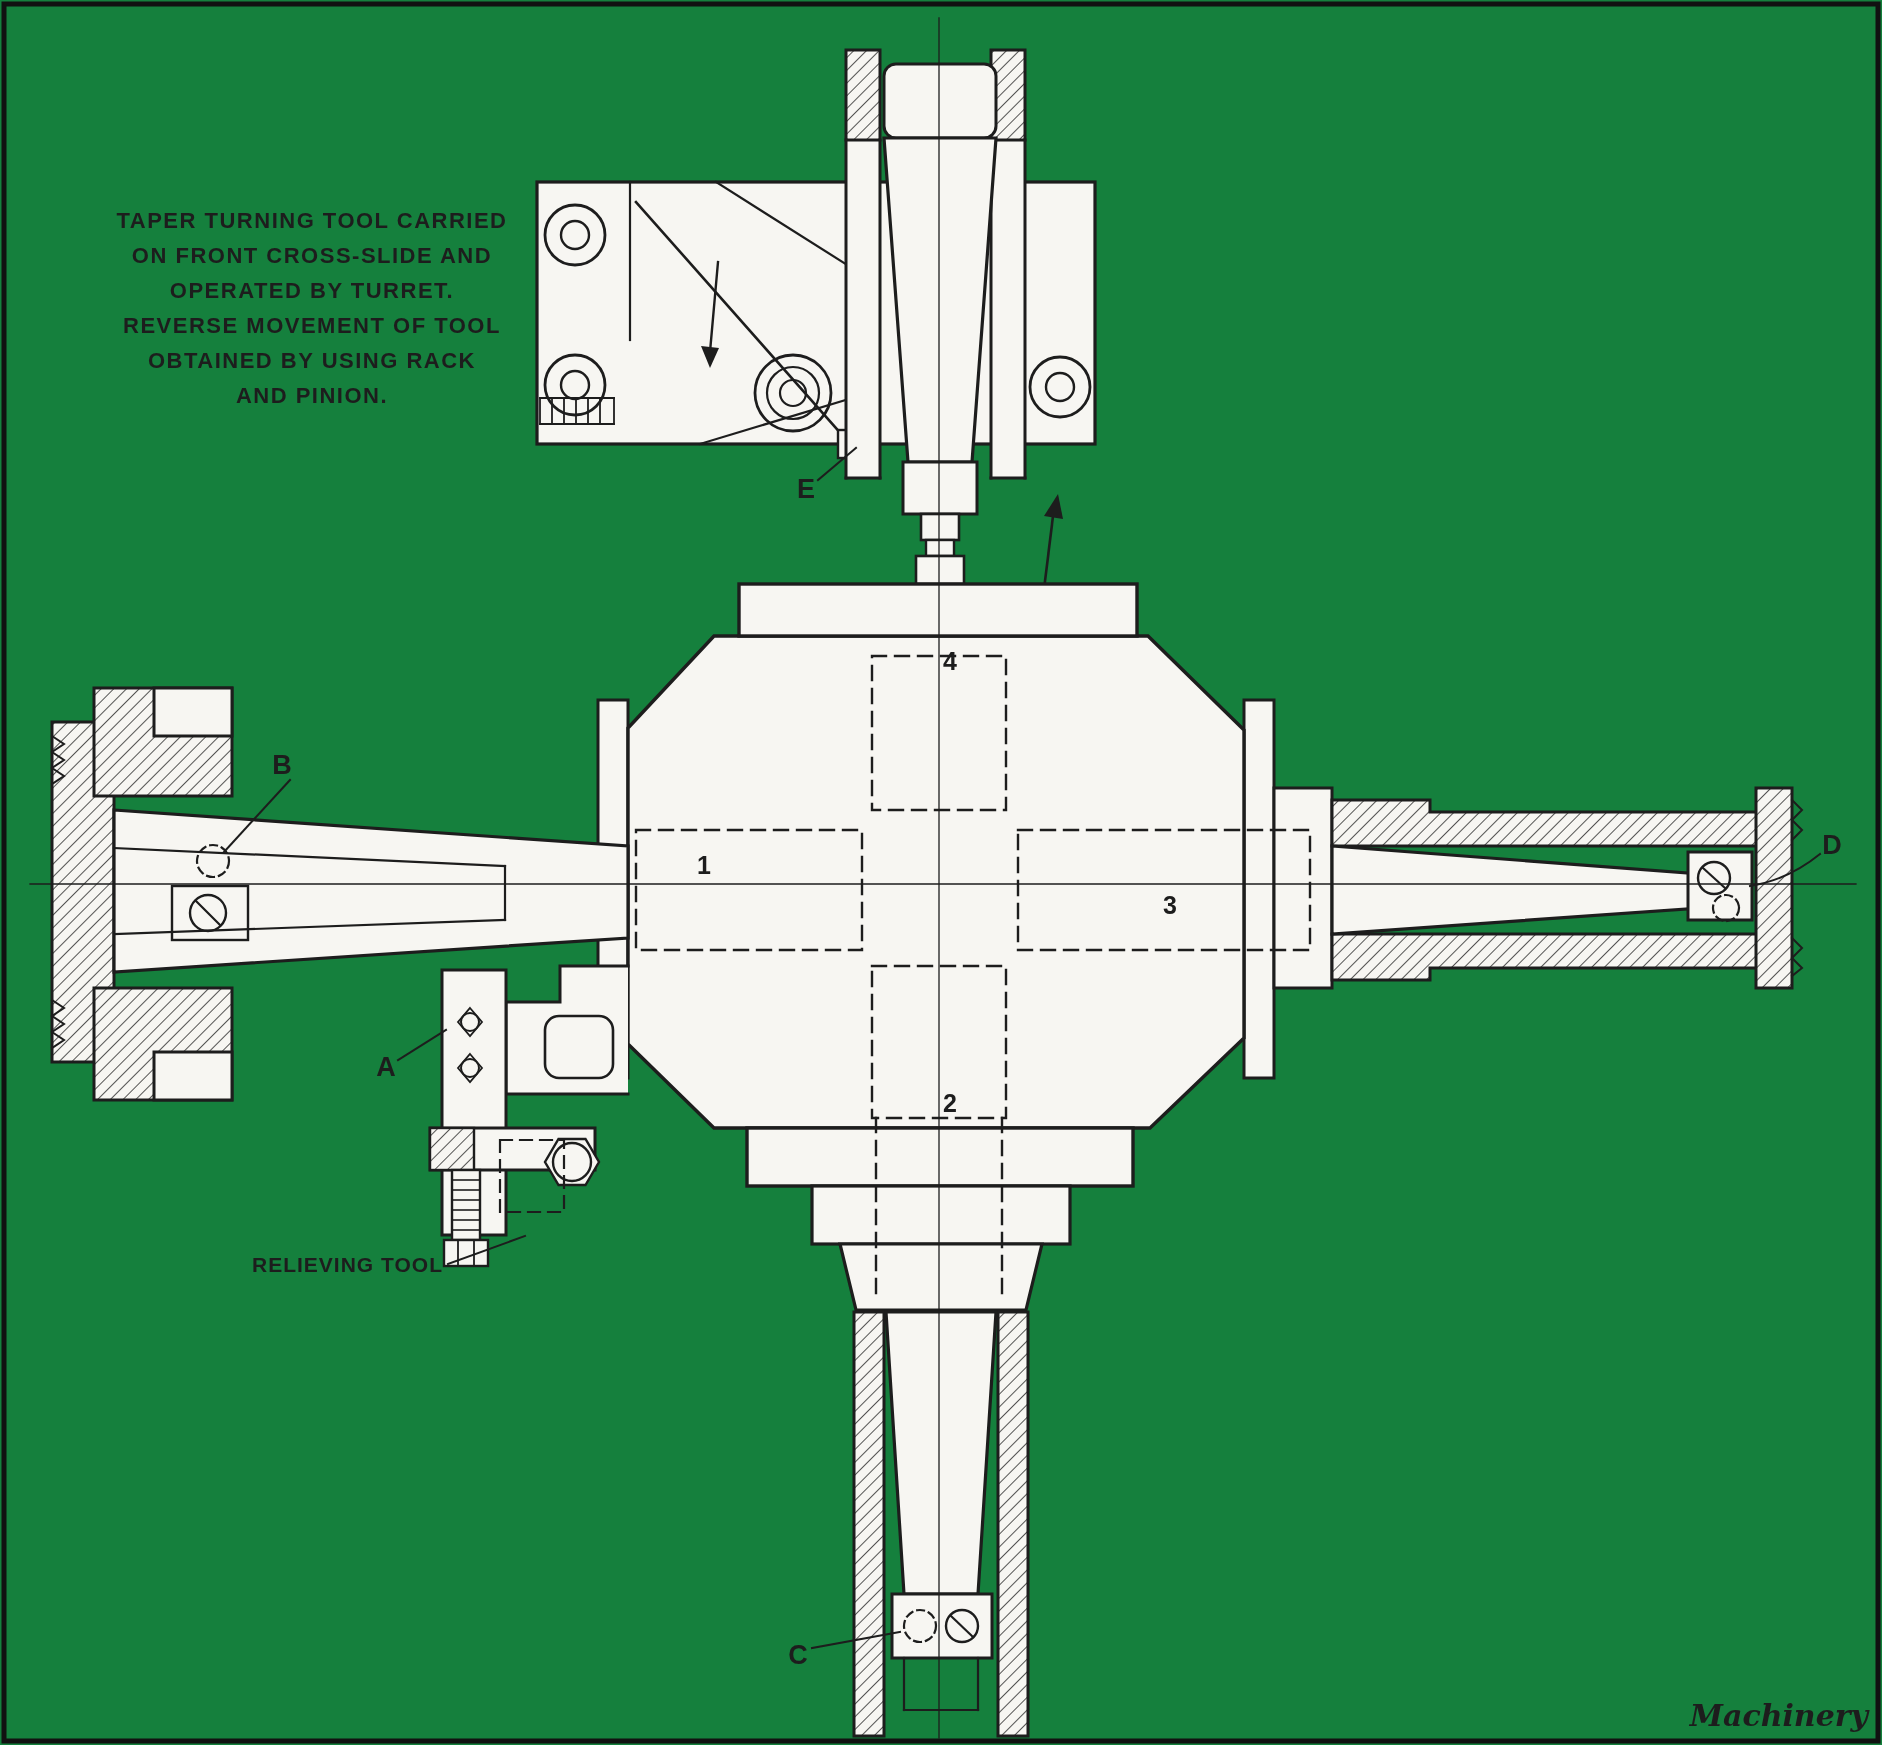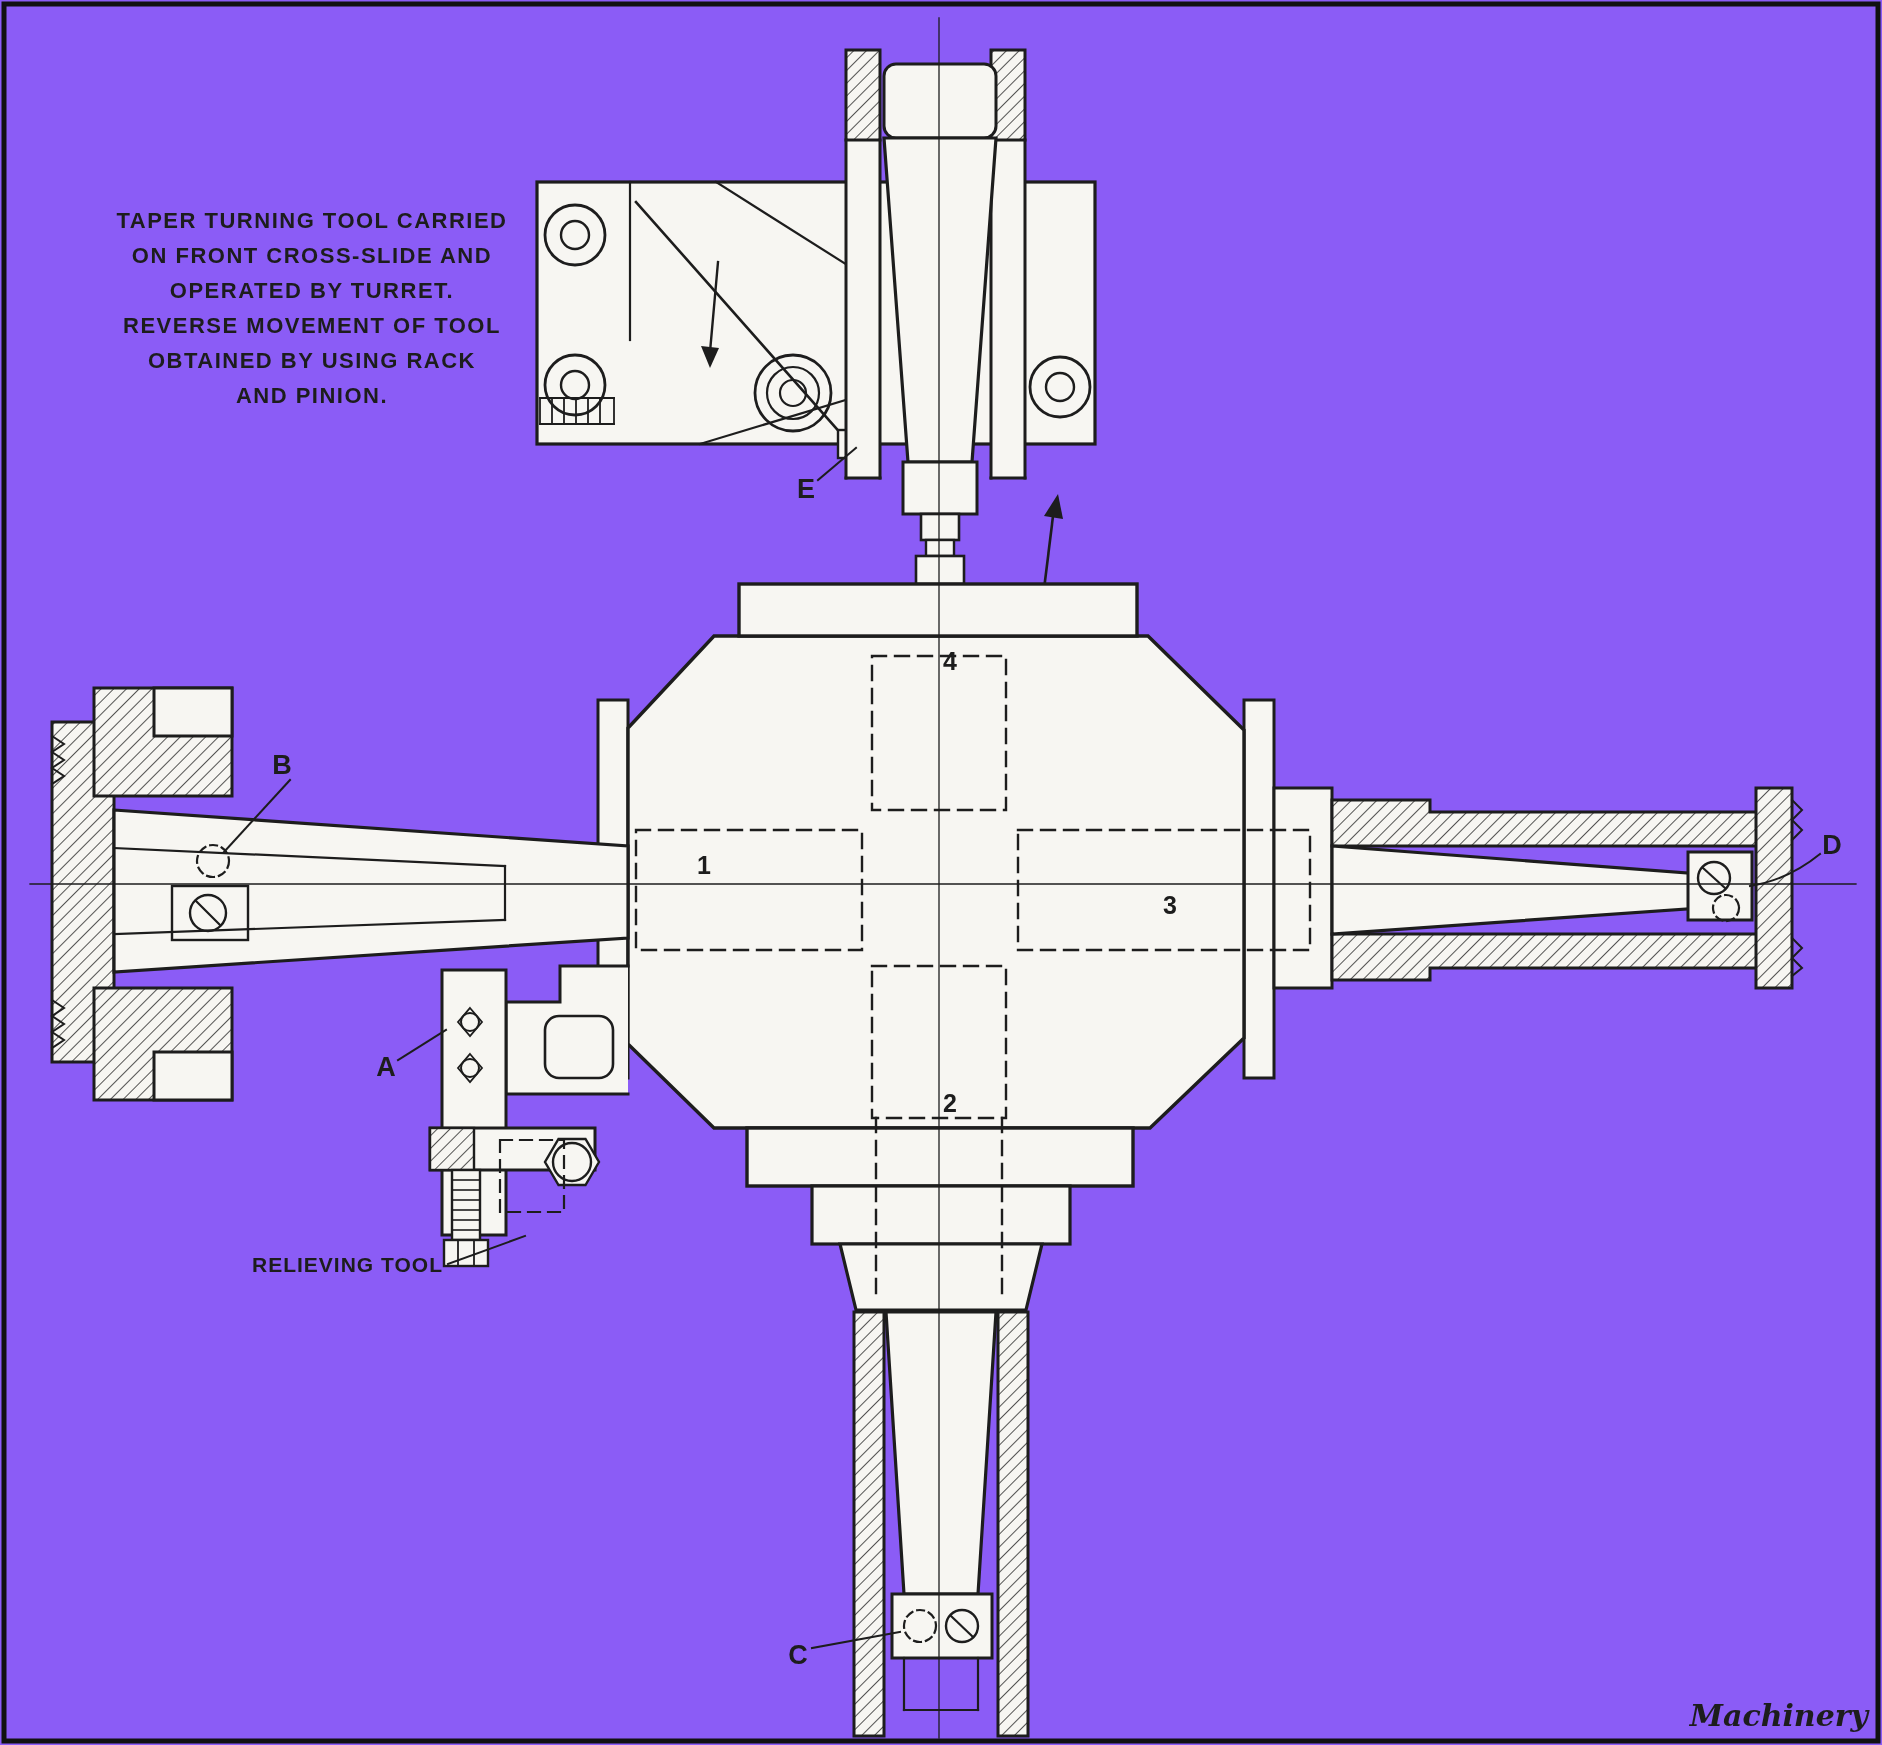--- a/index.html
+++ b/index.html
@@ -1,19 +1,19 @@
 <!DOCTYPE html>
 <html><head>
 <meta charset="utf-8">
 <style>
   html,body{margin:0;padding:0;background:#ffffff;}
   .stage{
     position:relative;
     width:1882px;height:1745px;
-    background:#8b5cf6;
+    background:#15803d;
     font-family:"Liberation Sans", sans-serif;
     overflow:hidden;
   }
   svg{position:absolute;left:0;top:0;}
 </style>
 </head>
 <body>
 
 <div class="stage">
 <svg width="1882" height="1745" viewBox="0 0 1882 1745">

